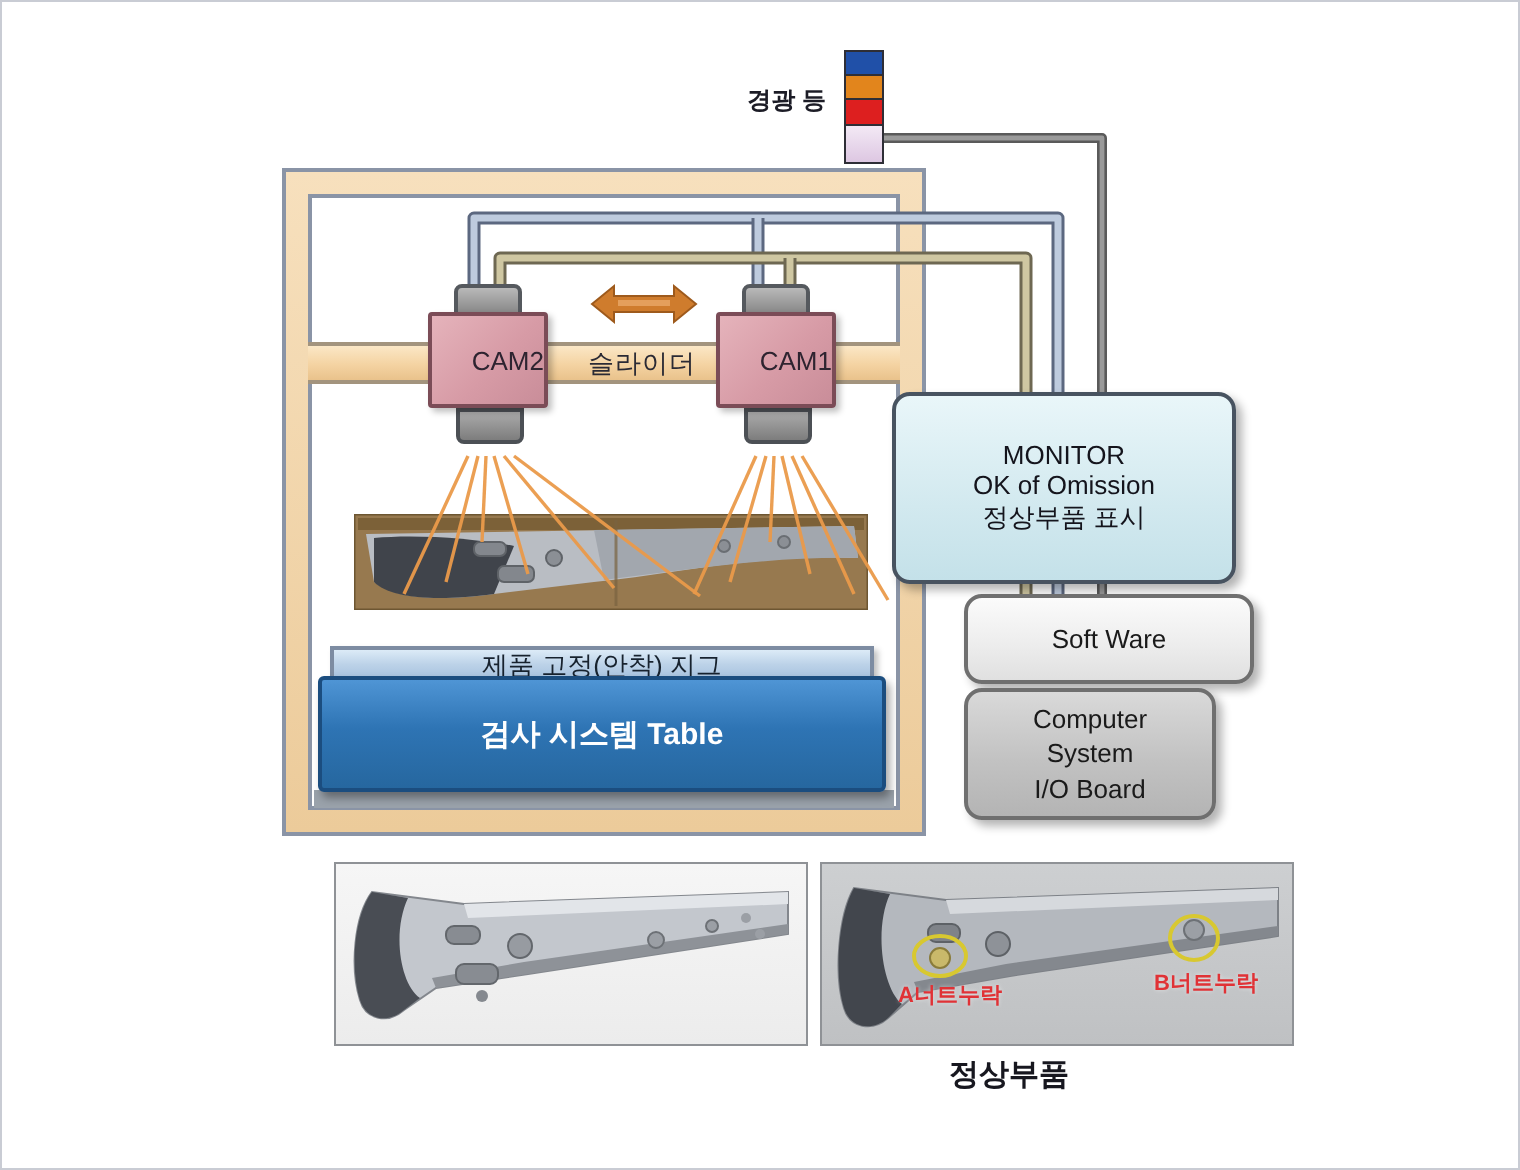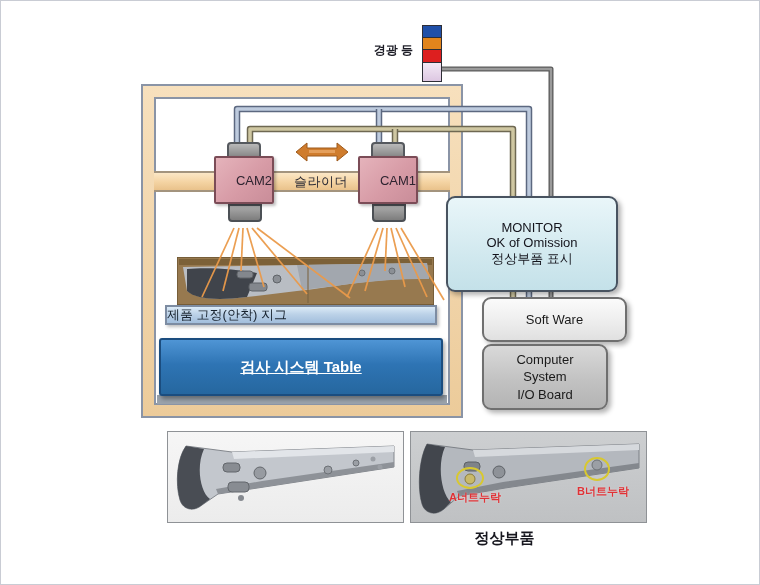--- a/index.html
+++ b/index.html
@@ -31,36 +31,35 @@
   .slider-label {
     left:278px; top:172px; width:84px; height:17px; z-index:4;
     font-size:13px; color:#2a2a34; text-align:center; line-height:17px; letter-spacing:0.5px;
   }
 
   
   .scan-photo { left:176px; top:256px; width:257px; height:48px; z-index:2; }
 
   
   .jig {
-    left:164px; top:304px; width:272px; height:20px; z-index:2;
+    left:164px; top:322px; width:272px; height:20px; z-index:2;
     background:linear-gradient(180deg,#dcebf7 0%,#bcd2e8 45%,#a2bedc 100%);
-    border:2px solid #7d8ca2; display:flex; align-items:center; justify-content:flex-start;
+    border:2px solid #7d8ca2; display:flex; align-items:center; justify-content:center;
     font-size:13px; color:#17222e; box-shadow:2px 2px 3px rgba(0,0,0,0.25);
   }
 
   
   .table-shadow { left:156px; top:394px; width:290px; height:9px; background:#9aa2ab; z-index:2; }
   .sys-table {
     left:158px; top:337px; width:284px; height:58px; z-index:3;
     background:linear-gradient(180deg,#4f95d5 0%,#2e74b4 45%,#26679f 100%);
     border:2px solid #1b4d7f; border-radius:3px;
     display:flex; align-items:center; justify-content:center;
     font-size:15px; font-weight:bold; color:#ffffff;
     box-shadow:2px 3px 4px rgba(0,0,0,0.35);
-    text-decoration:underline;
   }
 
   
   .cam-mount {
     top:141px; width:34px; height:17px; z-index:5;
     background:linear-gradient(180deg,#b9b9b9,#858585);
     border:2px solid #55595e; border-radius:4px 4px 0 0;
   }
   .cam-body {
     top:155px; width:60px; height:48px; z-index:6;

